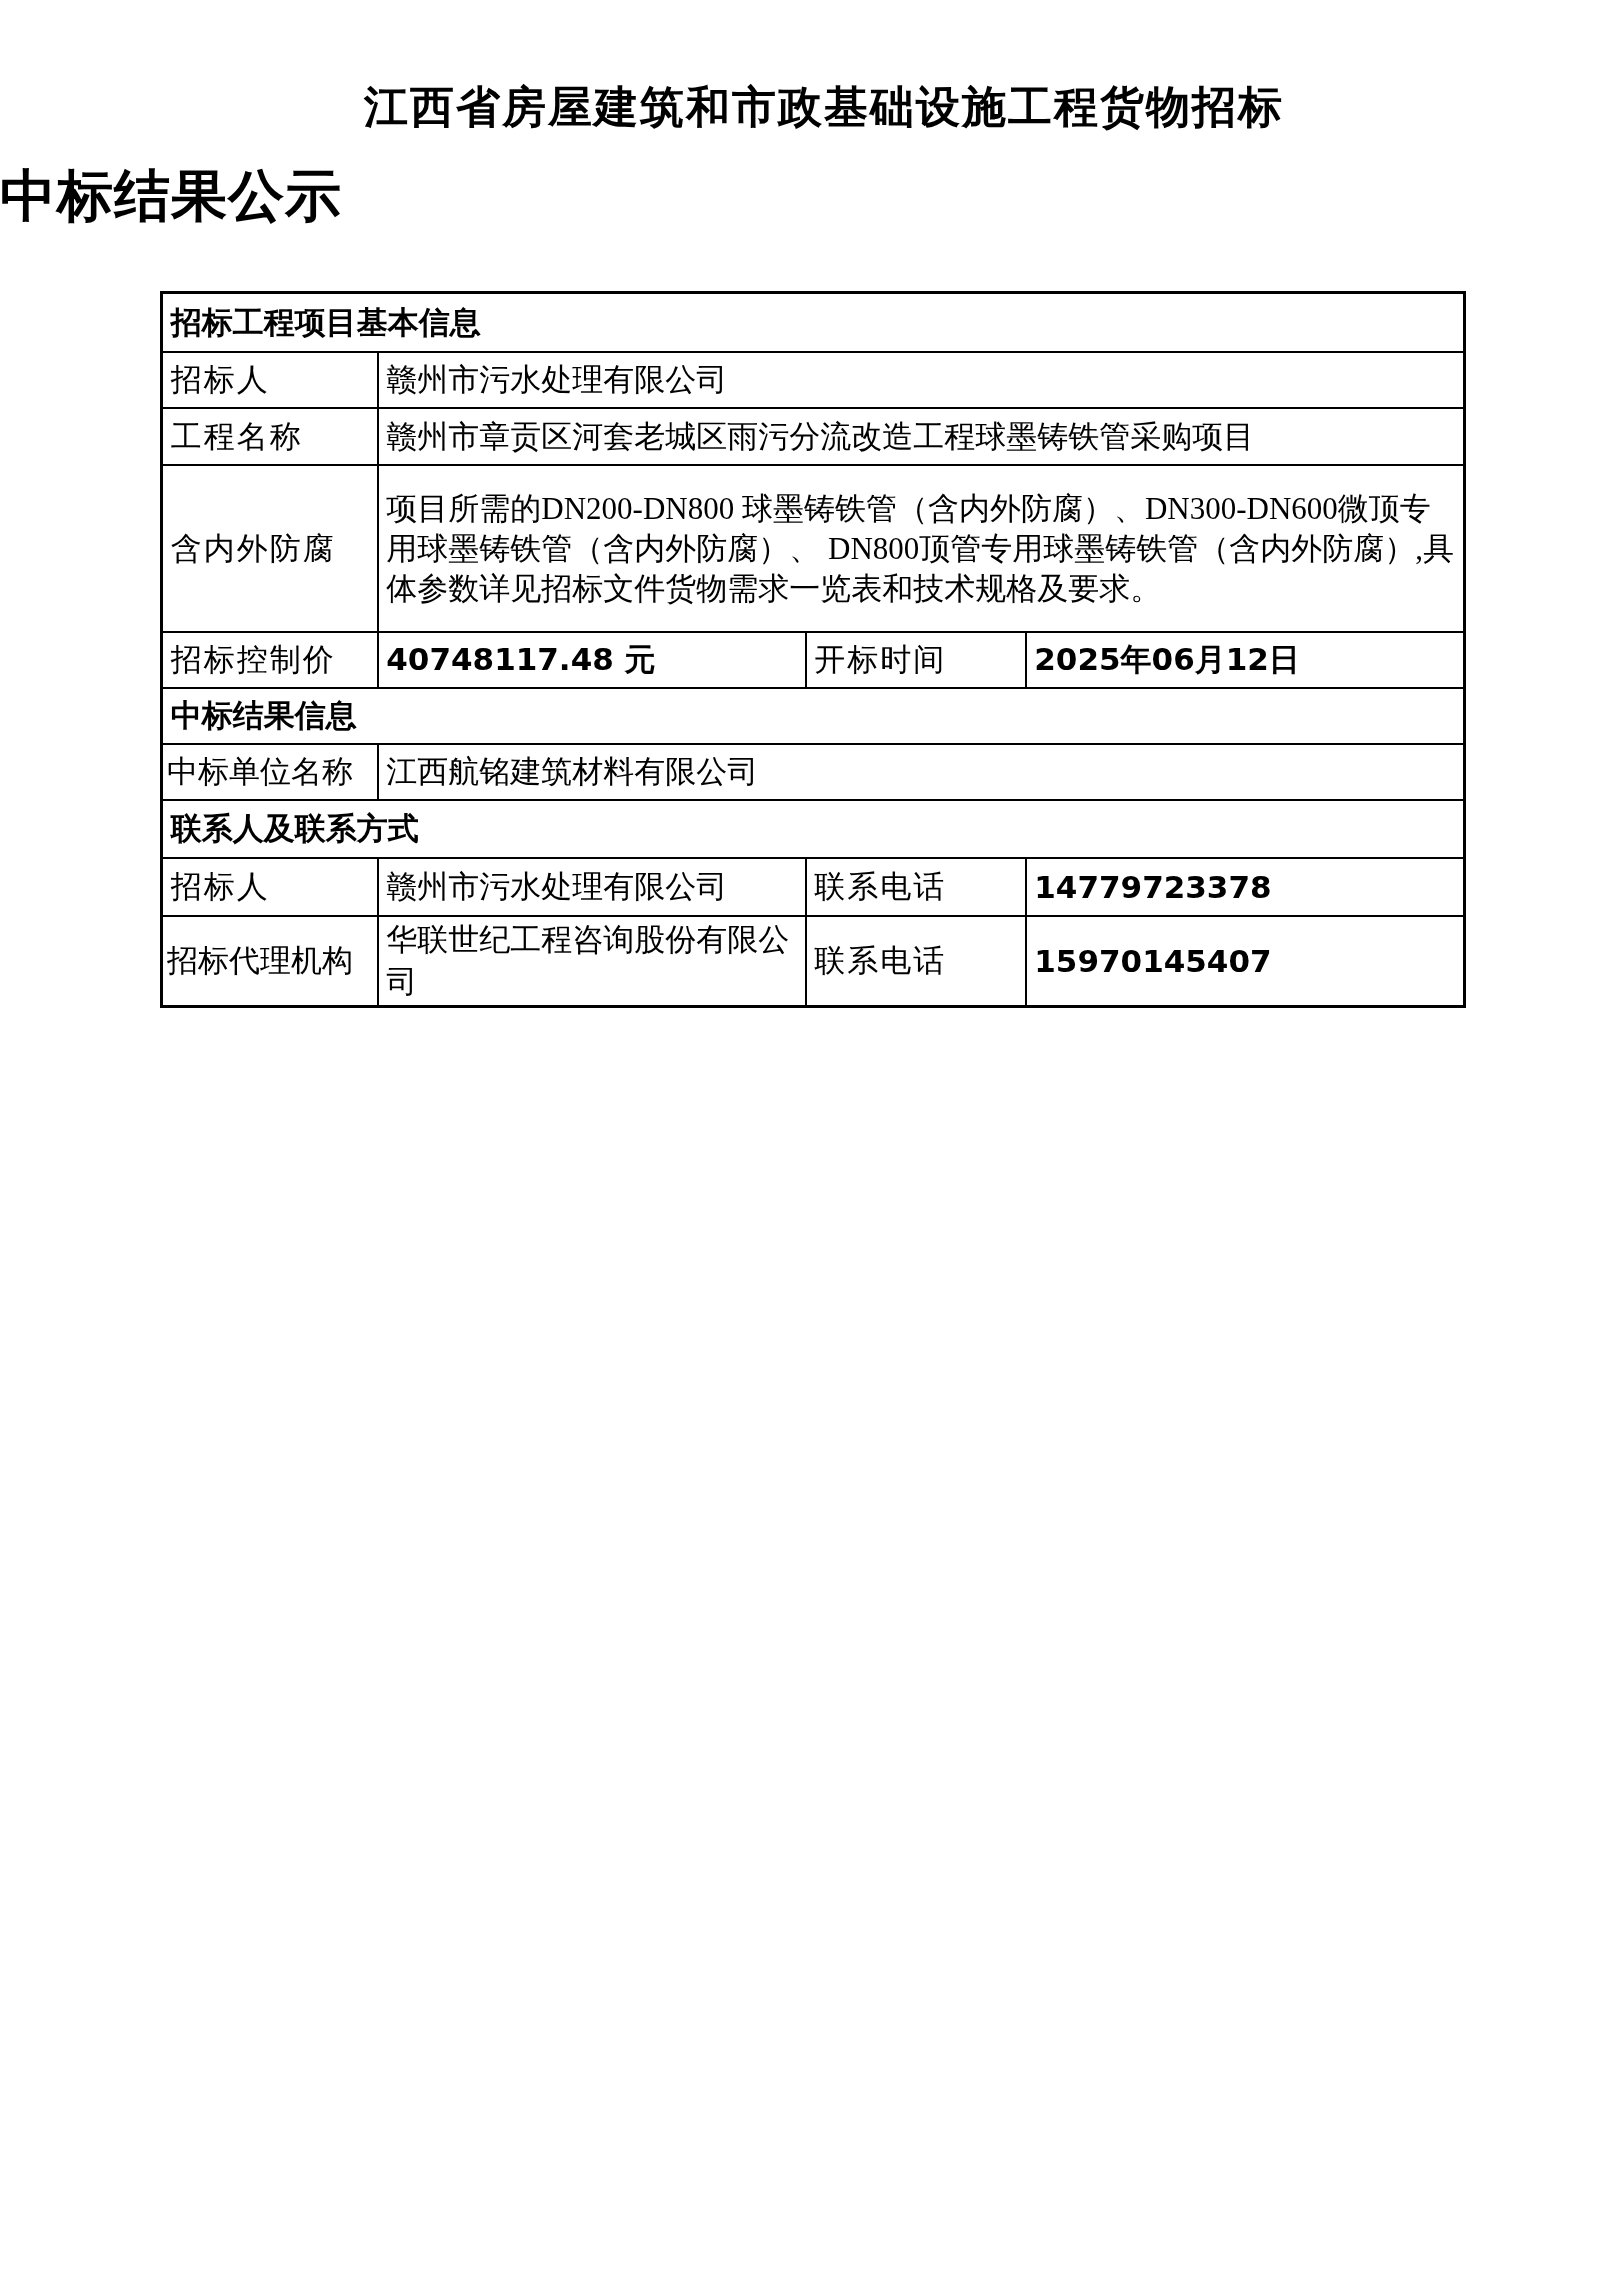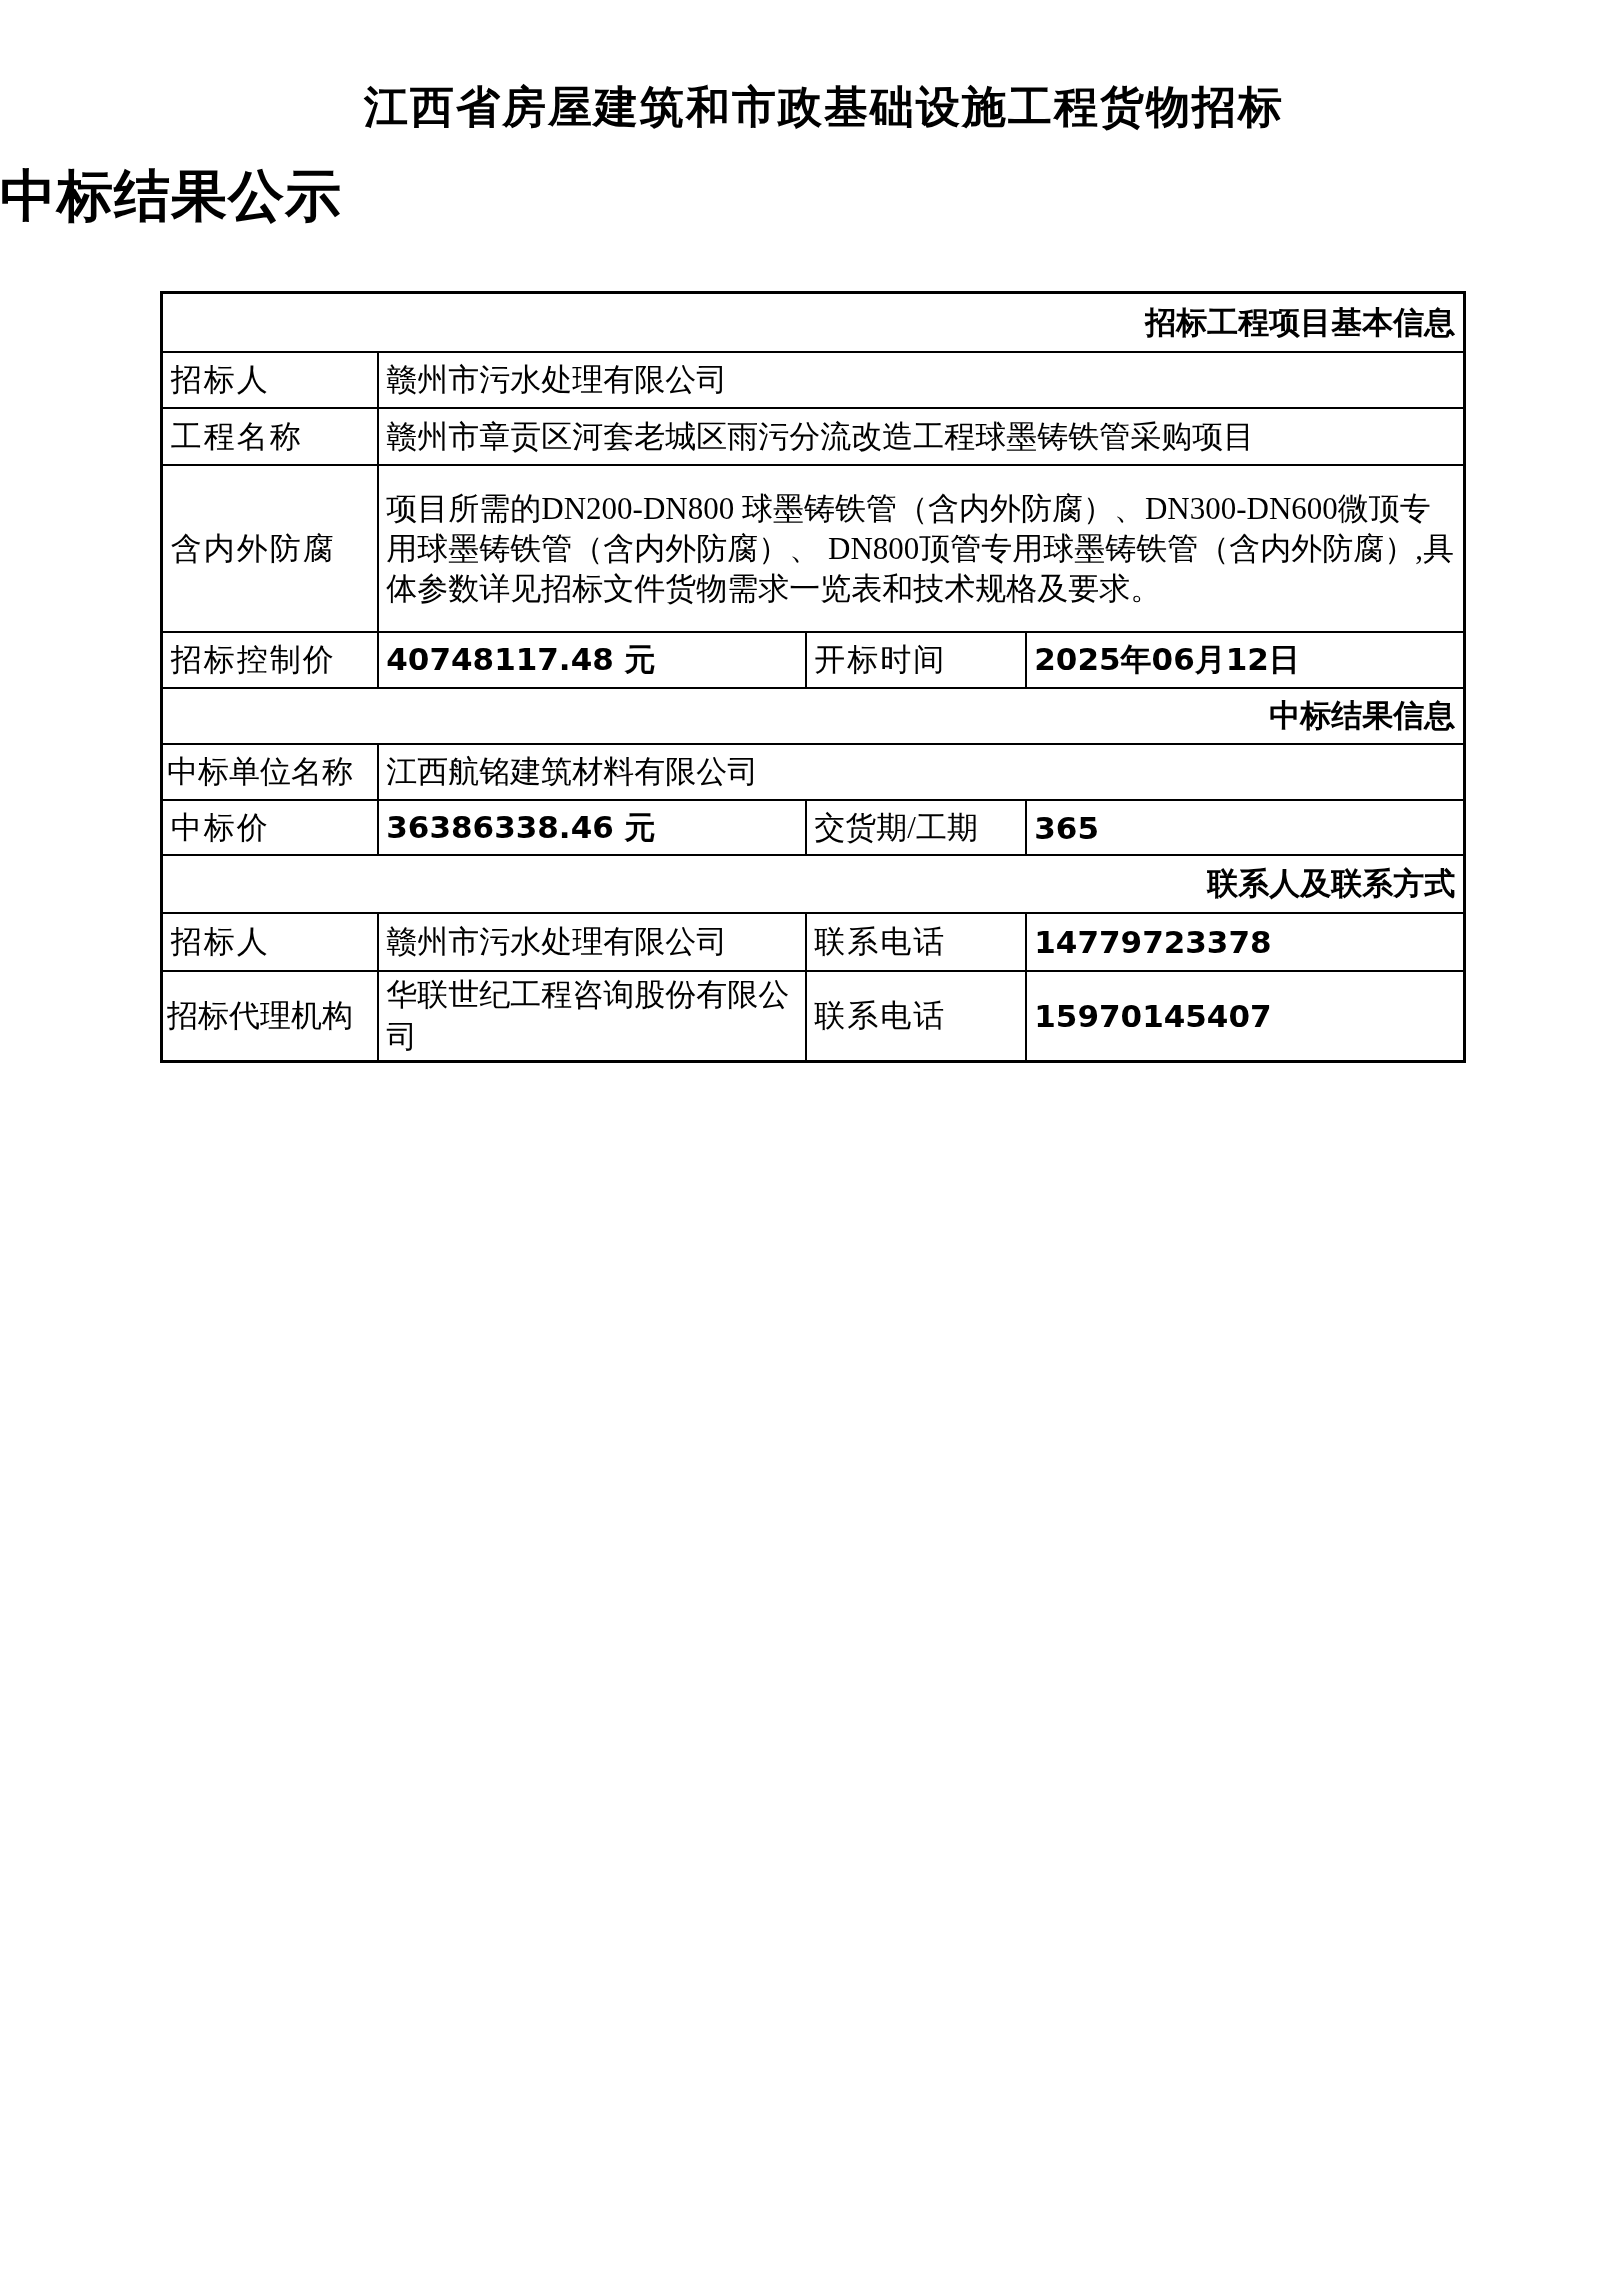--- a/index.html
+++ b/index.html
@@ -31,21 +31,21 @@
   }
   table.doc td{
     border:2px solid #000;
     font-size:31px;
     padding:2px 7.8px;
     vertical-align:middle;
     overflow:hidden;
     word-break:break-word;
   }
   td.sec{
-    text-align:right;
+    text-align:left;
     font-weight:bold;
     font-size:36px;
     padding:2px 0;
     border-top-width:2.9px;border-bottom-width:2.9px;
   }
   td.lbl{letter-spacing:2px;}
   td.para{
     font-size:32px;
     line-height:40px;
     padding:3.9px 9.8px;
@@ -106,26 +106,20 @@
       <td class="num">2025年06月12日</td>
     </tr>
 
     <tr class="h51">
       <td colspan="4" class="sec">中标结果信息</td>
     </tr>
     <tr class="h51">
       <td class="lbl" style="letter-spacing:0;padding-left:3.9px;">中标单位名称</td>
       <td colspan="3">江西航铭建筑材料有限公司</td>
     </tr>
-    <tr class="h50">
-      <td class="lbl">中标价</td>
-      <td class="num">36386338.46 元</td>
-      <td class="lbl" style="letter-spacing:0;">交货期/工期</td>
-      <td class="num">365</td>
-    </tr>
 
     <tr class="h53">
       <td colspan="4" class="sec">联系人及联系方式</td>
     </tr>
     <tr class="h53">
       <td class="lbl">招标人</td>
       <td>赣州市污水处理有限公司</td>
       <td class="lbl">联系电话</td>
       <td class="num">14779723378</td>
     </tr>

